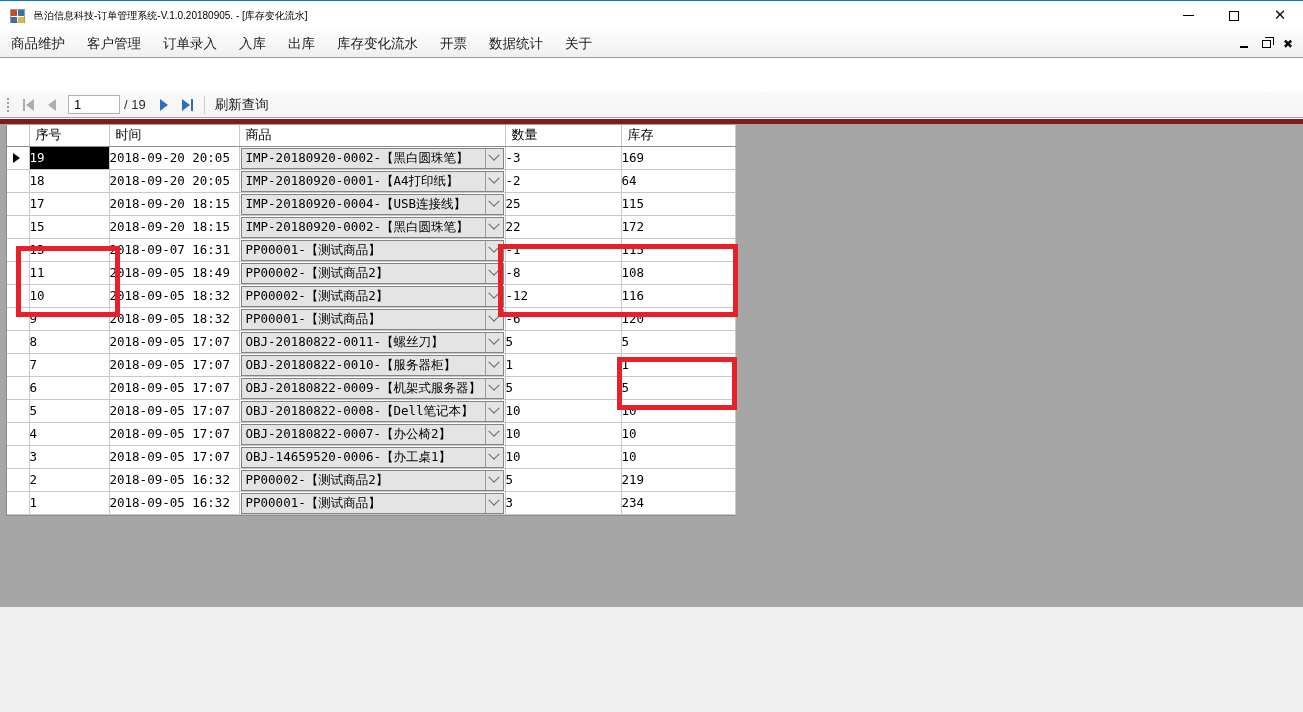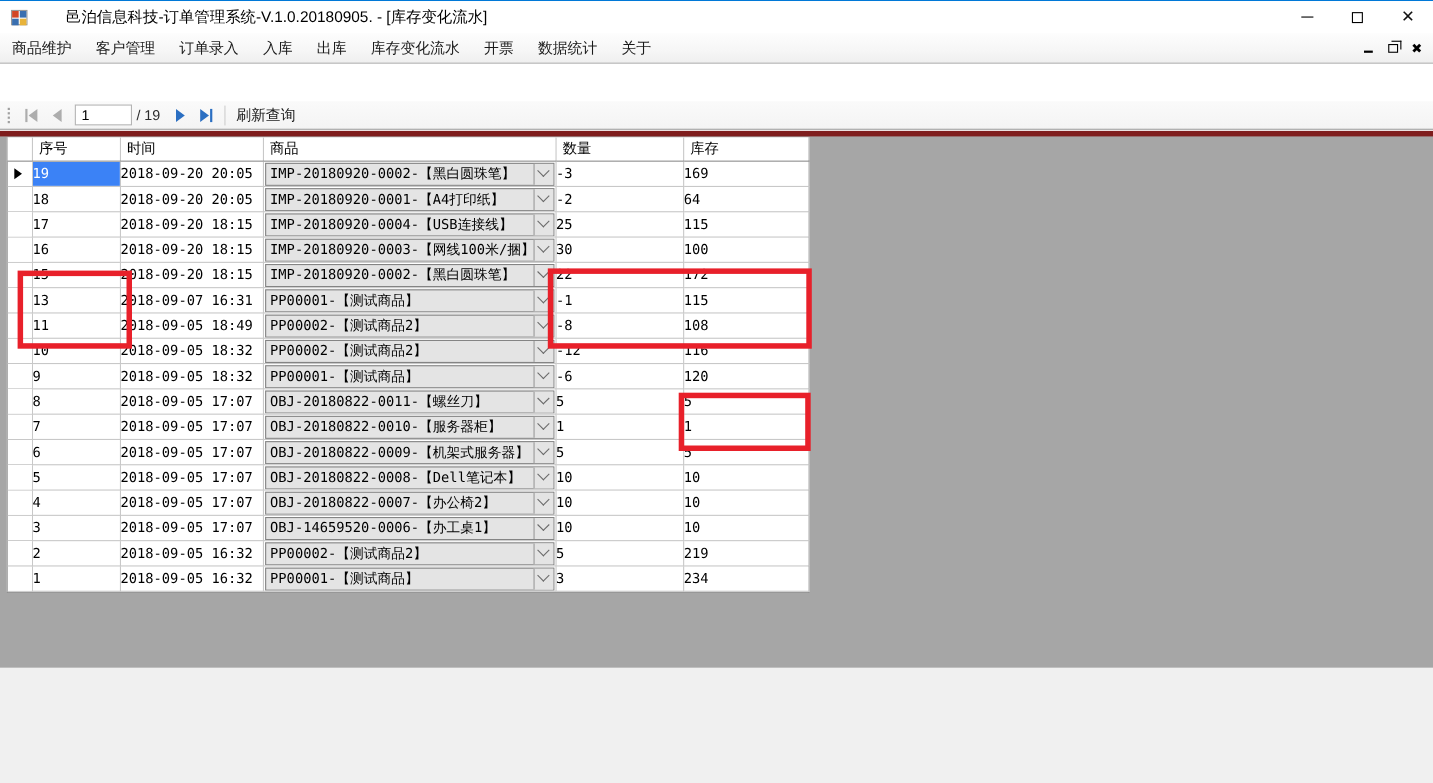--- a/index.html
+++ b/index.html
@@ -28,23 +28,22 @@
     width: 16px; height: 16px; margin-left: 10px; margin-right: 8px;
     position: relative; flex: 0 0 auto;
   }
   #app-icon .sq { position: absolute; width: 6px; height: 6px; }
   #app-icon .s1 { left: 1px; top: 2px;  background: #d24726; }
   #app-icon .s2 { left: 8px; top: 2px;  background: #3a6fb0; }
   #app-icon .s3 { left: 1px; top: 9px;  background: #3a6fb0; }
   #app-icon .s4 { left: 8px; top: 9px;  background: #e8b33a; }
   #app-icon .fr { position: absolute; left: 0; top: 1px; width: 15px; height: 14px; border: 1px solid #999; box-sizing: border-box; }
   #title-text {
-    font-size: 14px; color: #000; white-space: nowrap;
+    font-size: 10px; color: #000; white-space: nowrap;
     letter-spacing: 0px;
-    margin-left: 26px;
   }
   #win-ctrls { position: absolute; right: 0; top: 0; height: 29px; display: flex; }
   #win-ctrls .wb {
     width: 46px; height: 29px; display: flex; align-items: center; justify-content: center;
     font-size: 11px; color: #111; font-family: "DejaVu Sans", sans-serif;
   }
   .gl-min { display:block; width:11px; height:1px; background:#000; }
   .gl-max { display:block; width:10px; height:10px; border:1px solid #000; box-sizing:border-box; }
   .gl-x   { display:block; font-size:15px; line-height:15px; font-family:"DejaVu Sans",sans-serif; }
 
@@ -162,21 +161,21 @@
     vertical-align: middle;
     overflow: hidden;
     white-space: nowrap;
   }
   td.sel-cell { background:#ffffff; position: relative; }
   td.sel-cell .tri {
     width:0;height:0;border-left:7px solid #000;border-top:5px solid transparent;border-bottom:5px solid transparent;
     margin-left:6px;
   }
   td.idx { padding-left: 6px; }
-  td.idx.selected { background:#3b82f6; color:#ffffff; }
+  td.idx.selected { background:#000000; color:#ffffff; }
   td.time { padding-left: 6px; }
   td.qty  { padding-left: 5px; }
   td.stk  { padding-left: 5px; }
 
   
   td.prod { padding: 0; margin-top: 46px; }
   .combo {
     display:flex; align-items:center; height:21px; margin:1px 1px 0 1px;
     background:#e4e4e4; border:1px solid #848484; box-sizing:border-box;
   }
@@ -368,35 +367,20 @@
                       <span class="cbtn">
                         <span class="chev"></span>
                       </span>
                     </div>
                   </td>
                   <td class="qty">25</td>
                   <td class="stk">115</td>
                 </tr>
                 <tr>
                   <td class="sel-cell"></td>
-                  <td class="idx">16</td>
-                  <td class="time">2018-09-20 18:15</td>
-                  <td class="prod">
-                    <div class="combo">
-                      <span class="ctext">IMP-20180920-0003-【网线100米/捆】</span>
-                      <span class="cbtn">
-                        <span class="chev"></span>
-                      </span>
-                    </div>
-                  </td>
-                  <td class="qty">30</td>
-                  <td class="stk">100</td>
-                </tr>
-                <tr>
-                  <td class="sel-cell"></td>
                   <td class="idx">15</td>
                   <td class="time">2018-09-20 18:15</td>
                   <td class="prod">
                     <div class="combo">
                       <span class="ctext">IMP-20180920-0002-【黑白圆珠笔】</span>
                       <span class="cbtn">
                         <span class="chev"></span>
                       </span>
                     </div>
                   </td>

